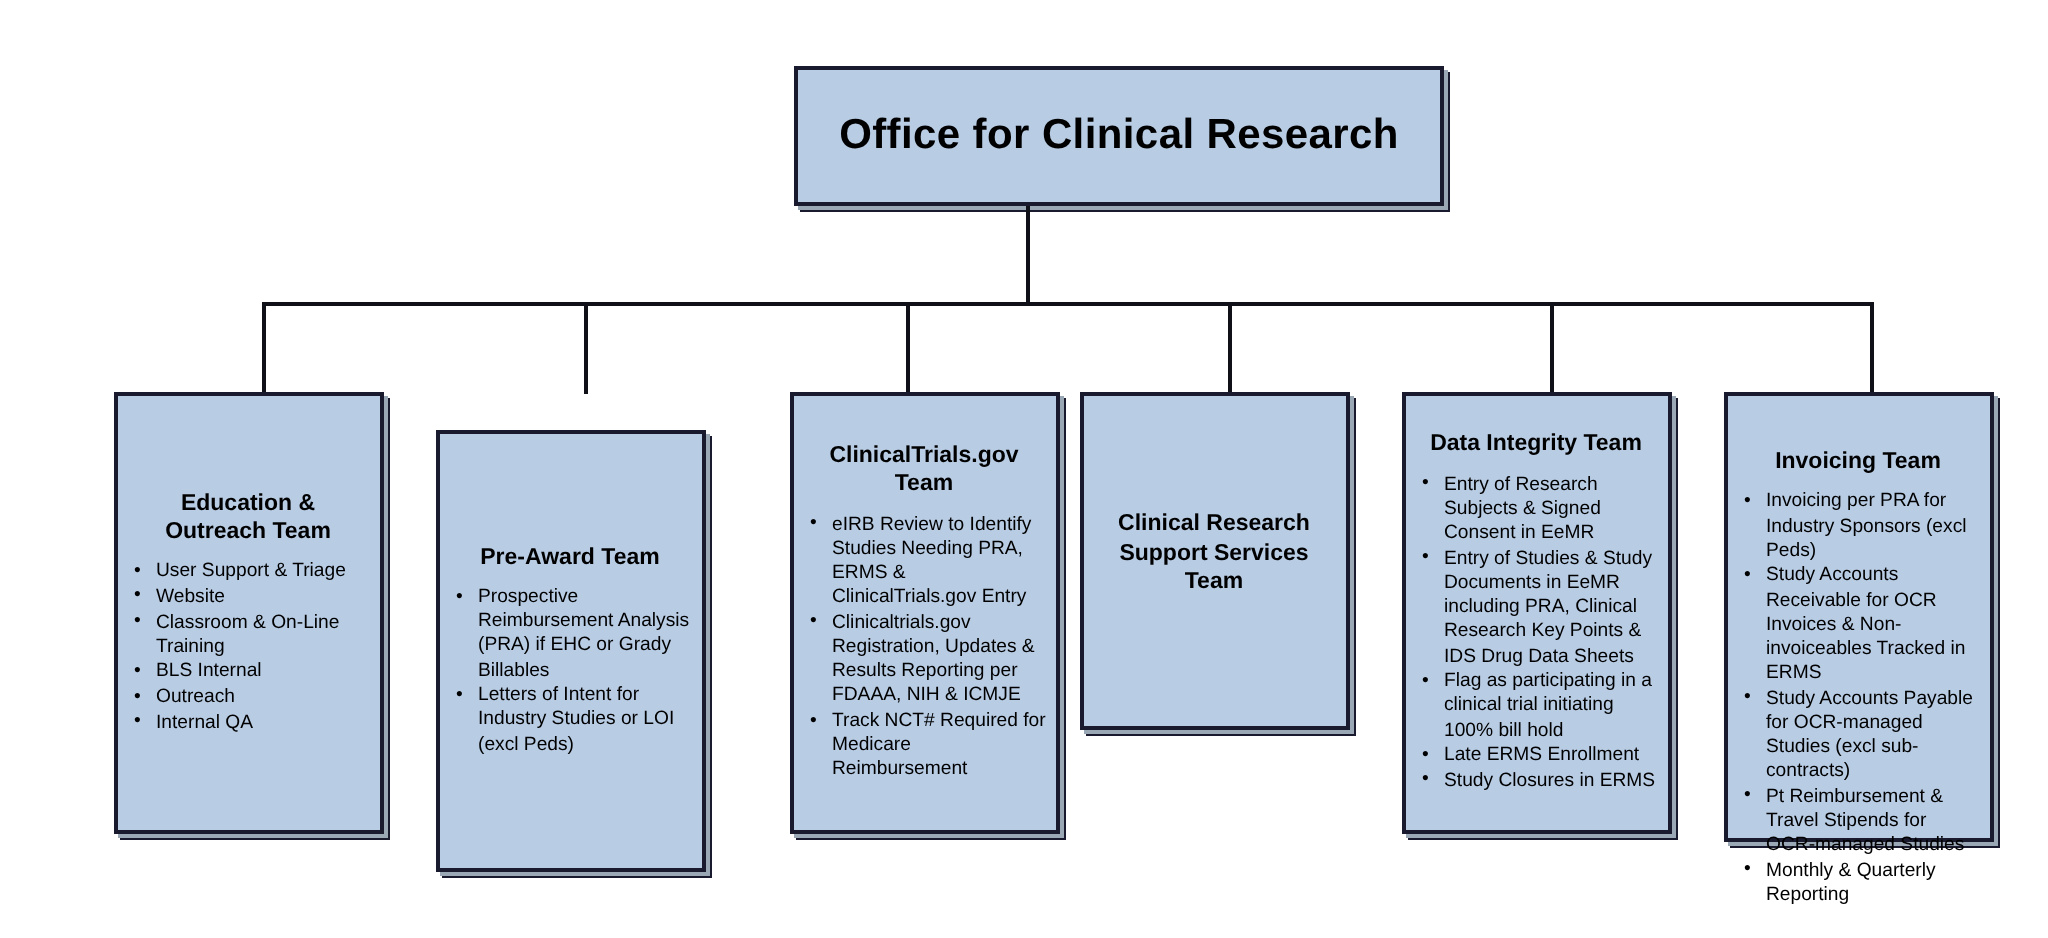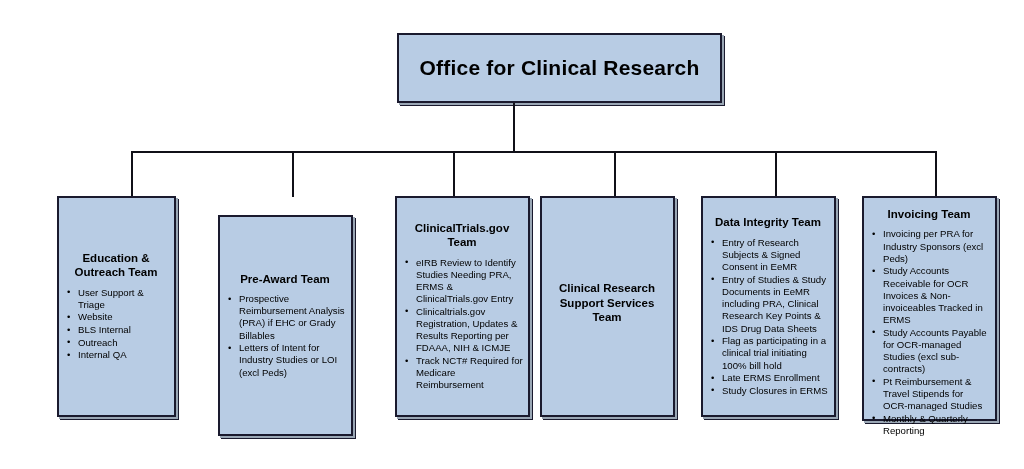--- a/index.html
+++ b/index.html
@@ -57,21 +57,21 @@
     position: absolute;
     background: #b8cce4;
     border: 2px solid #1a1a2e;
     box-shadow: 2px 2px 0 0 #9aa7b5, 3px 3px 0 0 #1a1a2e;
     box-sizing: border-box;
     display: flex;
     flex-direction: column;
     justify-content: center;
     padding: 5px 5px 5px 4px;
   }
-  .team-box.align-top { justify-content: flex-start; padding-top: 9px; }
+  .team-box.align-top { justify-content: flex-start; padding-top: 26px; }
 
   .team-title {
     font-size: 11.5px;
     font-weight: bold;
     text-align: center;
     line-height: 1.25;
     margin: 0 0 7px 0;
     padding: 0 2px;
   }
 
@@ -110,25 +110,26 @@
 
   <div class="conn h-line" style="left:131px; top:151px; width:805px;"></div>
 
   <div class="conn v-line" style="left:131px; top:151px; height:46px;"></div>
   <div class="conn v-line" style="left:292px; top:151px; height:46px;"></div>
   <div class="conn v-line" style="left:453px; top:151px; height:46px;"></div>
   <div class="conn v-line" style="left:614px; top:151px; height:46px;"></div>
   <div class="conn v-line" style="left:775px; top:151px; height:46px;"></div>
   <div class="conn v-line" style="left:935px; top:151px; height:46px;"></div>
 
-  <div class="team-box" style="left:57px; top:196px; width:119px; height:221px;">
+  <div class="team-box" style="left:57px; top:196px; width:135px; height:221px;">
     <div class="team-title">Education &amp; Outreach Team</div>
     <ul class="bullets">
       <li class="bullet">User Support &amp; Triage</li>
       <li class="bullet">Website</li>
+      <li class="bullet">Classroom &amp; On-Line Training</li>
       <li class="bullet">BLS Internal</li>
       <li class="bullet">Outreach</li>
       <li class="bullet">Internal QA</li>
     </ul>
   </div>
 
   <div class="team-box" style="left:218px; top:196px; width:135px; height:221px;margin-top:19px;">
     <div class="team-title">Pre-Award Team</div>
     <ul class="bullets">
       <li class="bullet">Prospective Reimbursement Analysis (PRA) if EHC or Grady Billables</li>
@@ -138,21 +139,21 @@
 
   <div class="team-box" style="left:379px; top:196px; width:135px; height:221px;margin-left:16px;">
     <div class="team-title">ClinicalTrials.gov Team</div>
     <ul class="bullets">
       <li class="bullet">eIRB Review to Identify Studies Needing PRA, ERMS &amp; ClinicalTrials.gov Entry</li>
       <li class="bullet">Clinicaltrials.gov Registration, Updates &amp; Results Reporting per FDAAA, NIH &amp; ICMJE</li>
       <li class="bullet">Track NCT# Required for Medicare Reimbursement</li>
     </ul>
   </div>
 
-  <div class="team-box" style="left:540px; top:196px; width:135px; height:221px;">
+  <div class="team-box" style="left:540px; top:196px; width:135px; height:169px;">
     <div class="team-title">Clinical Research Support Services Team</div>
   </div>
 
   <div class="team-box" style="left:701px; top:196px; width:135px; height:221px;">
     <div class="team-title">Data Integrity Team</div>
     <ul class="bullets">
       <li class="bullet">Entry of Research Subjects &amp; Signed Consent in EeMR</li>
       <li class="bullet">Entry of Studies &amp; Study Documents in EeMR including PRA, Clinical Research Key Points &amp; IDS Drug Data Sheets</li>
       <li class="bullet">Flag as participating in a clinical trial initiating 100% bill hold</li>
       <li class="bullet">Late ERMS Enrollment</li>

